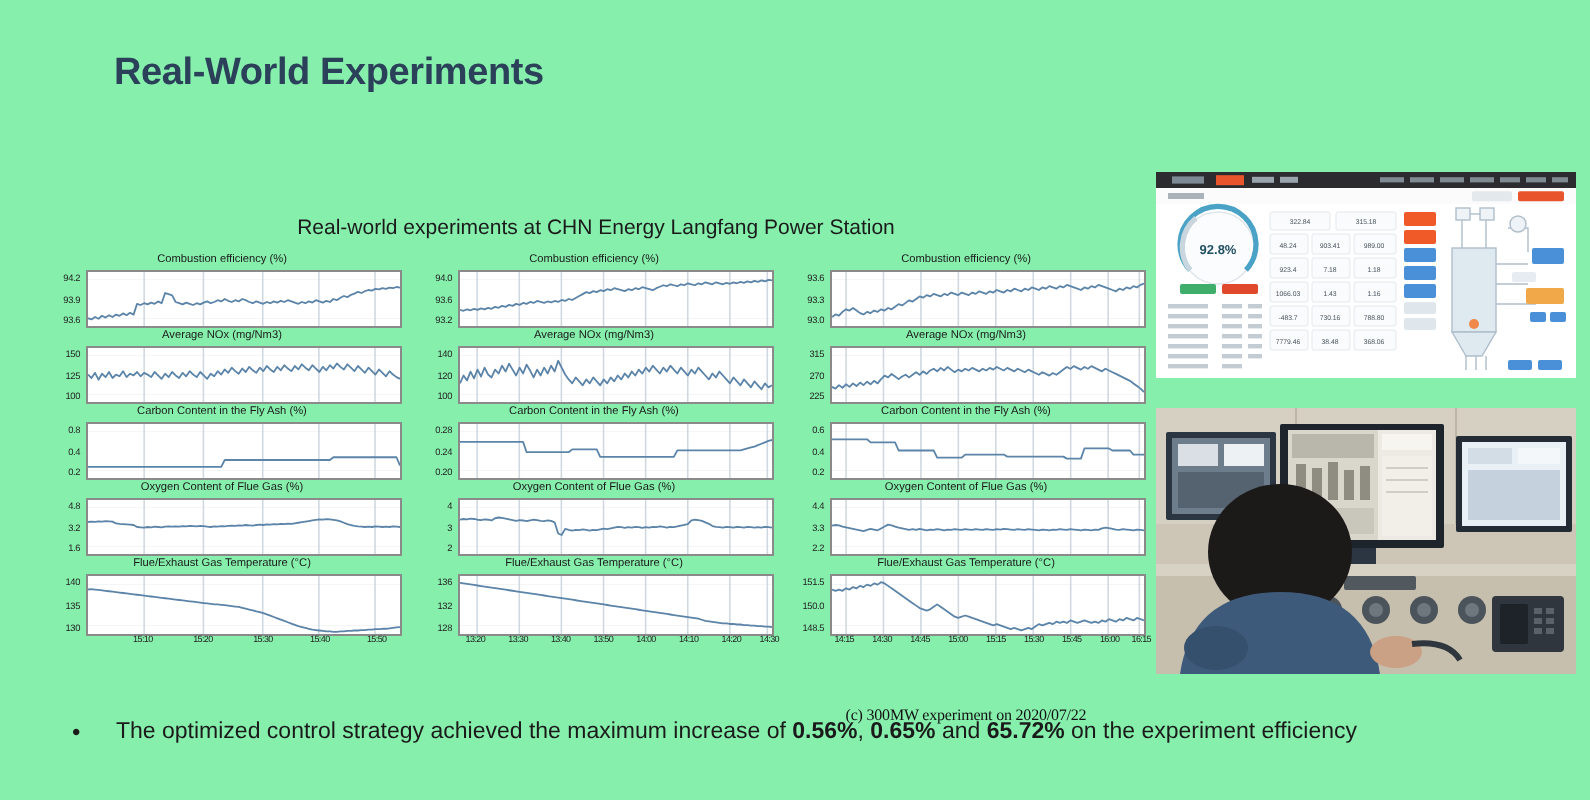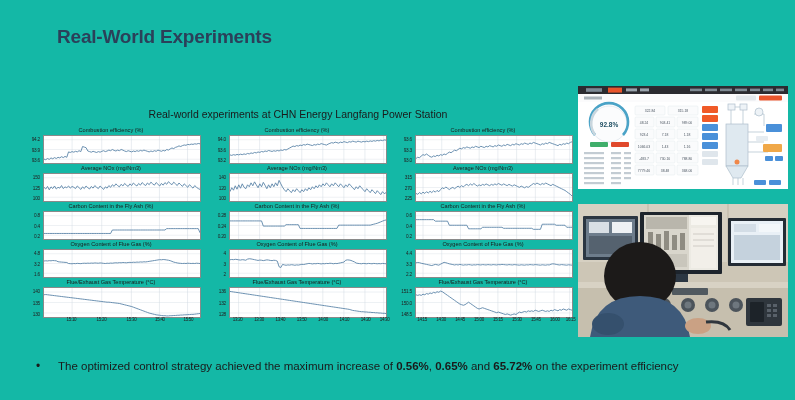--- a/index.html
+++ b/index.html
@@ -1,20 +1,20 @@
 <!DOCTYPE html>
 <html><head>
 <meta charset="utf-8">
 <style>
   html,body{margin:0;padding:0;}
   body{
     width:795px;height:400px;background:#ffffff;overflow:hidden;
     font-family:"Liberation Sans",sans-serif;position:relative;
   }
-  .slide{position:absolute;inset:0;background:#14b8a6;text-decoration:underline;}
+  .slide{position:absolute;inset:0;background:#86efac;text-decoration:underline;}
 
   
   .slide-title{
     position:absolute;left:57px;top:26px;
     font-size:19px;font-weight:bold;color:#2b4059;
     letter-spacing:-0.2px;white-space:nowrap;
   }
 
   
   .figure{position:absolute;left:18px;top:88px;width:560px;height:250px;margin-top:20px;}
@@ -465,20 +465,21 @@
                 <span class="xtick" style="left: 28.5%;">14:45</span>
                 <span class="xtick" style="left: 40.5%;">15:00</span>
                 <span class="xtick" style="left: 52.5%;">15:15</span>
                 <span class="xtick" style="left: 64.5%;">15:30</span>
                 <span class="xtick" style="left: 76.5%;">15:45</span>
                 <span class="xtick" style="left: 88.5%;">16:00</span>
                 <span class="xtick" style="left: 98.5%;">16:15</span>
               </div>
             </div>
           </div>
+          <div class="caption">(c) 300MW experiment on 2020/07/22</div>
         </div>
       </div>
   </div>
 
   <div class="photo photo-dcs">
     <svg viewBox="0 0 210 103" preserveAspectRatio="none">
       <rect x="0" y="0" width="210" height="103" fill="#f2f4f7"></rect>
       <rect x="0" y="0" width="210" height="8" fill="#2b2b30"></rect>
       <rect x="8" y="2.2" width="16" height="3.6" fill="#7d8a96"></rect>
       <rect x="30" y="1.6" width="14" height="5" fill="#e8552c"></rect>

